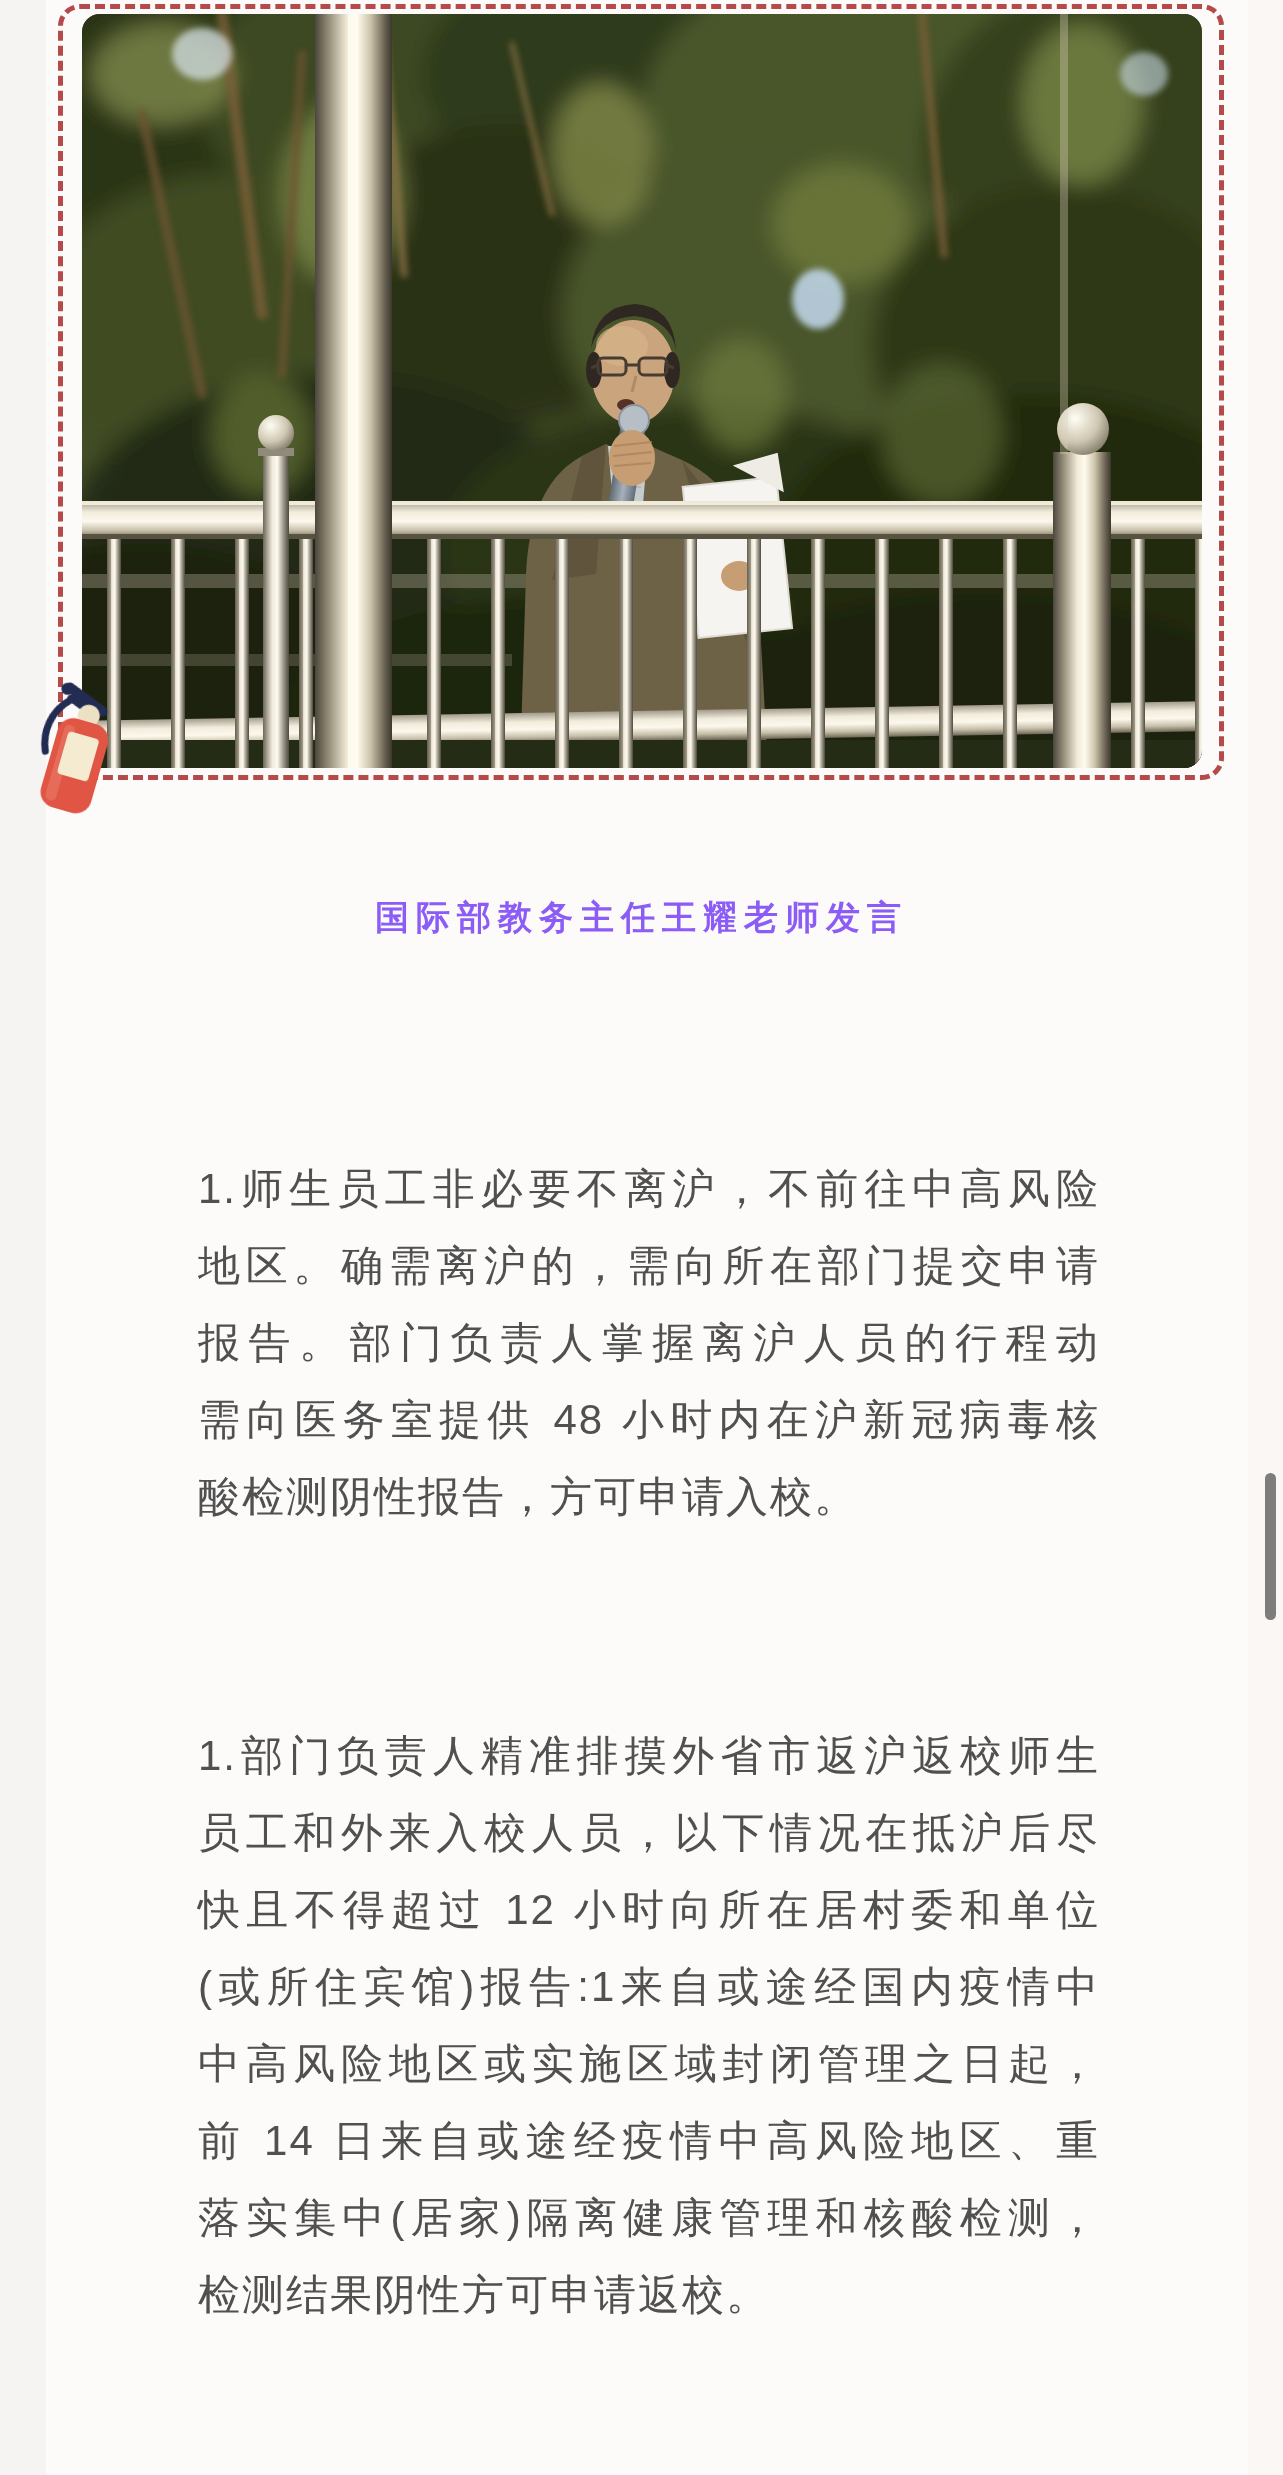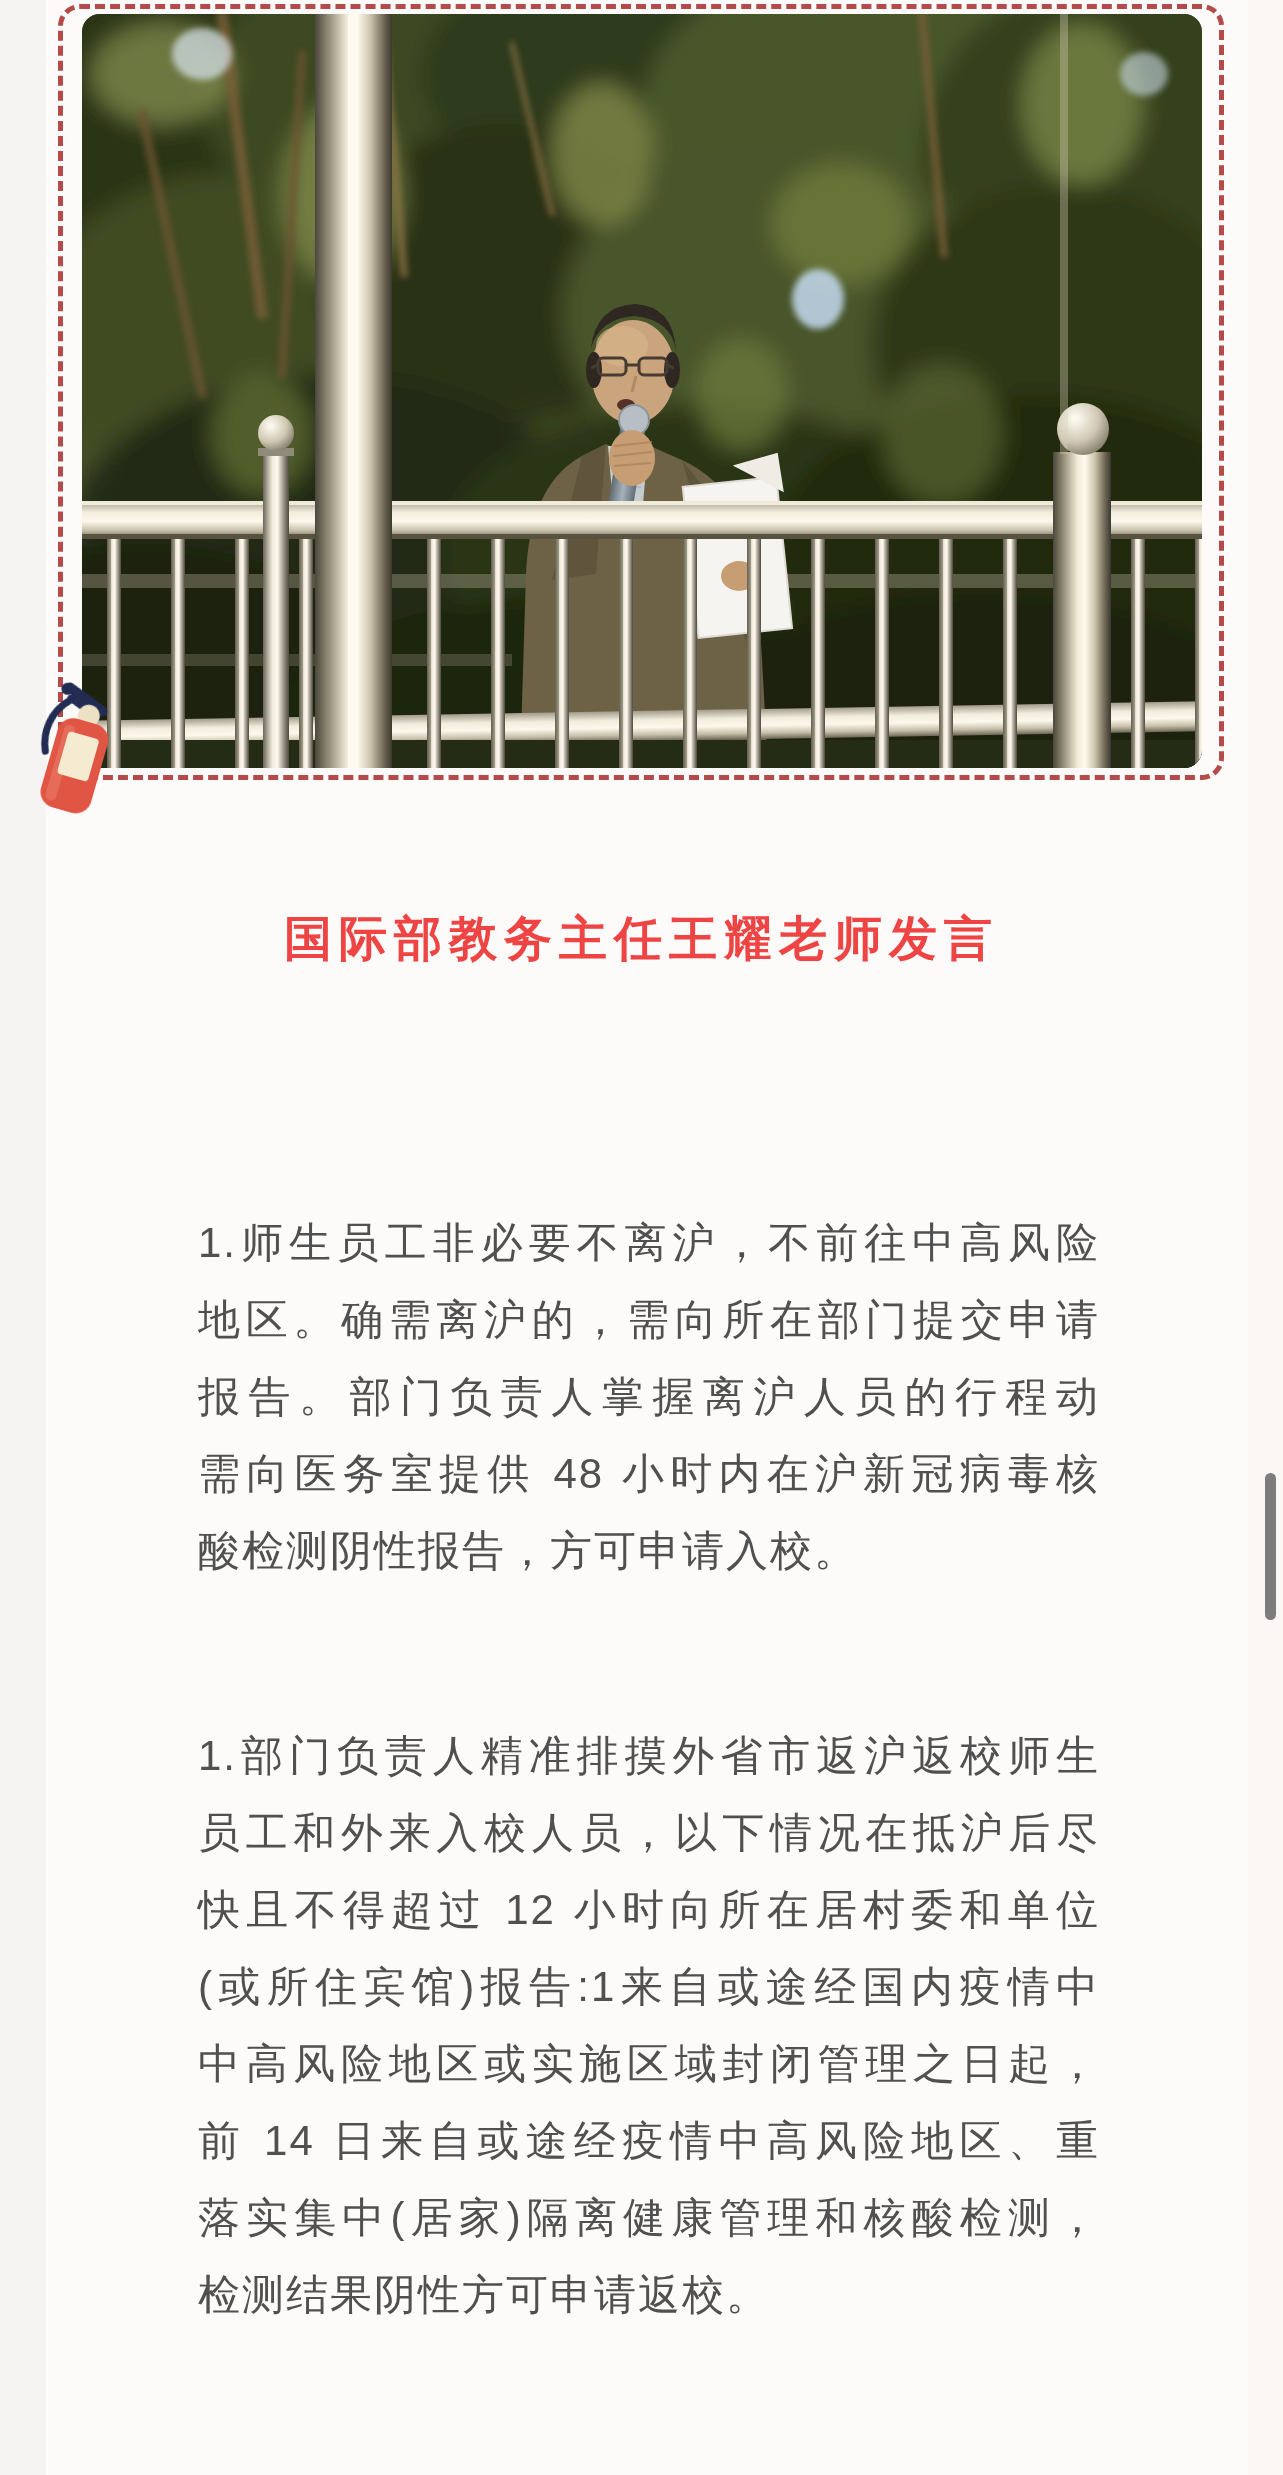--- a/index.html
+++ b/index.html
@@ -32,34 +32,34 @@
     overflow: hidden;
   }
   .photo svg { display: block; width: 100%; height: 100%; }
   .sticker {
     position: absolute; left: 28px; top: 676px;
     width: 100px; height: 140px;
     transform: rotate(16deg);
     z-index: 6;
   }
   .article-title {
-    position: absolute; left: 90px; top: 901px; width: 1103px;
+    position: absolute; left: 90px; top: 879px; width: 1103px;
     height: 76px; line-height: 76px;
     text-align: center;
-    font-size: 48px; font-weight: bold;
+    font-size: 34px; font-weight: bold;
     letter-spacing: 7px;
-    color: #ef4444;
+    color: #8b5cf6;
   }
   .para {
     position: absolute; left: 198px; width: 902px;
     color: #505050;
     font-size: 42px;
     letter-spacing: 2px;
   }
-  .para-1 { top: 1204px; }
+  .para-1 { top: 1150px; }
   .para-2 { top: 1717px; }
   .line { height: 77px; line-height: 77px; }
   .line.j { text-align: justify; text-align-last: justify; }
   .scrollbar-thumb {
     position: absolute; left: 1265px; top: 1473px;
     width: 11px; height: 147px;
     background: #7d7d7d;
     border-radius: 6px;
     z-index: 9;
   }

